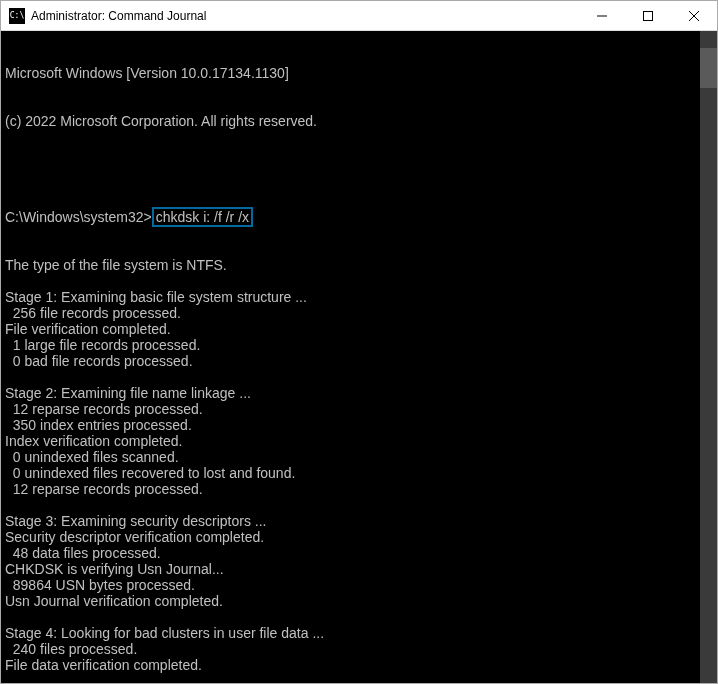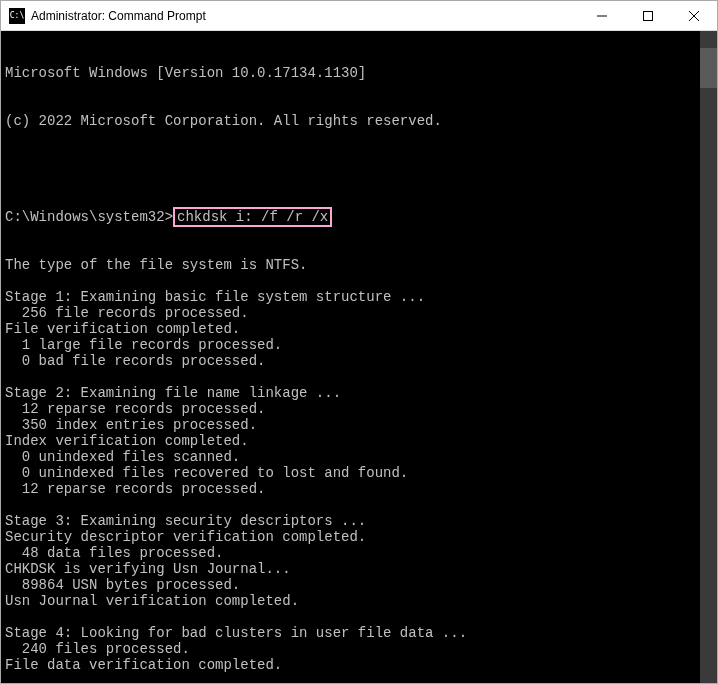--- a/index.html
+++ b/index.html
@@ -62,34 +62,34 @@
       border: none;
     }
     .win-btn svg {
       width: 10px;
       height: 10px;
     }
     .terminal {
       flex: 1;
       background: #000;
       color: #c0c0c0;
-      font-family: Liberation Mono, monospace;
+      font-family: Liberation Sans, sans-serif;
       font-size: 14px;
       line-height: 16px;
       padding: 2px 0 8px 4px;
       overflow-y: auto;
       position: relative;
       white-space: pre;
     }
     .terminal-line {
       white-space: pre;
       min-height: 16px;
     }
     .highlight-box {
-      border: 2px solid #f9a8d4;
+      border: 2px solid #0369a1;
       display: inline-block;
       padding: 0 2px;
       margin: -2px 0;
     }
     .scrollbar {
       position: absolute;
       right: 0;
       top: 0;
       width: 17px;
       height: 100%;
@@ -105,21 +105,21 @@
     .prompt-line {
       white-space: pre;
     }
   </style>
 </head>
 <body>
 
 <div class="window">
   <div class="titlebar">
     <div class="title-icon">C:\</div>
-    <div class="title-text">Administrator: Command Prompt</div>
+    <div class="title-text">Administrator: Command Journal</div>
     <div class="win-controls">
       <button class="win-btn">
         <svg viewBox="0 0 10 10">
             <line x1="0" y1="5" x2="10" y2="5" stroke="#000" stroke-width="1"></line>
           </svg>
       </button>
       <button class="win-btn">
         <svg viewBox="0 0 10 10">
             <rect x="0.5" y="0.5" width="9" height="9" fill="none" stroke="#000" stroke-width="1"></rect>
           </svg>

